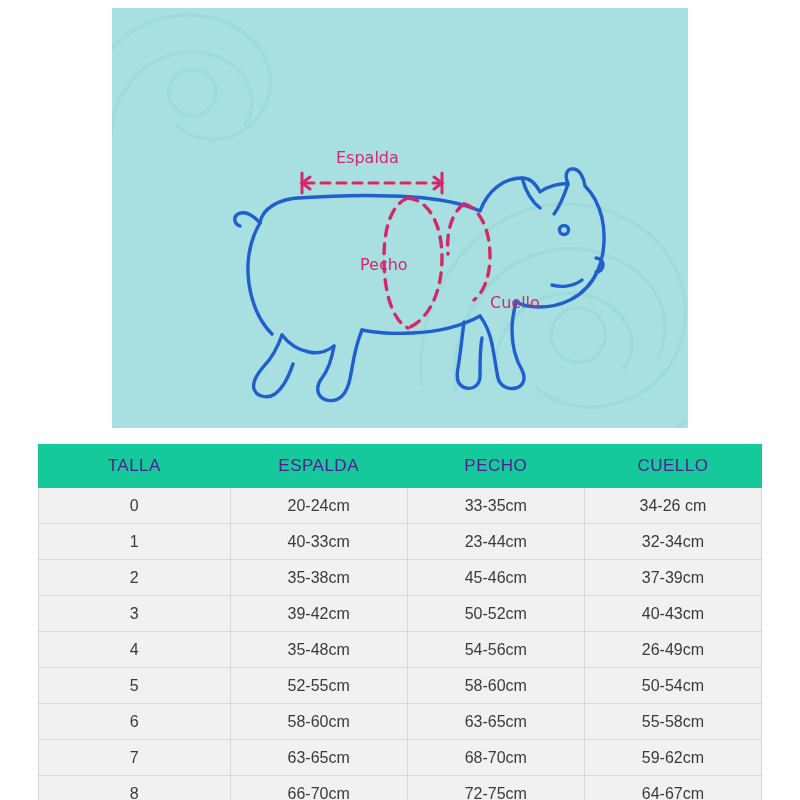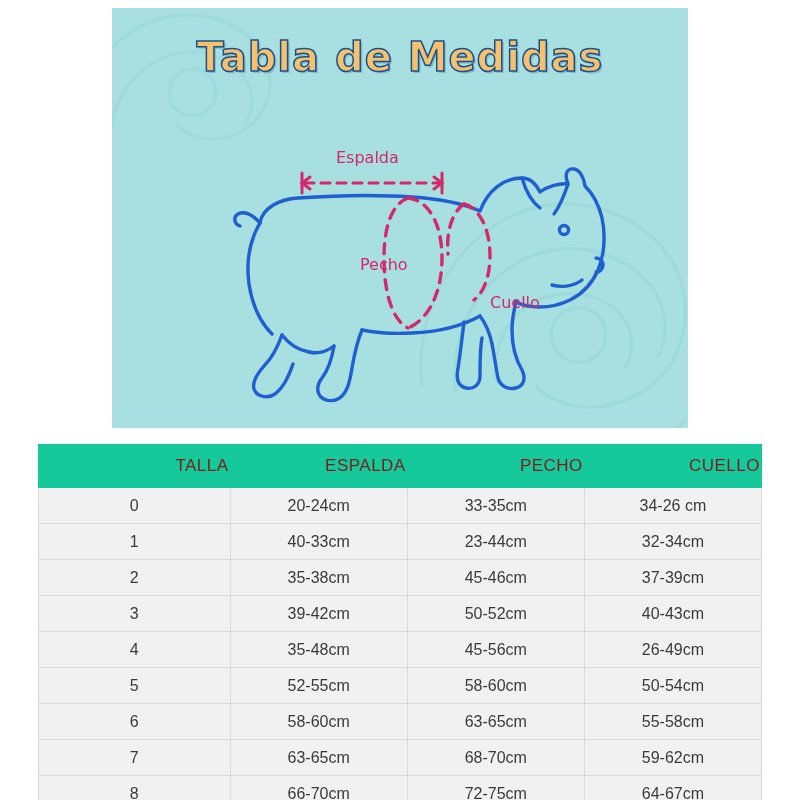--- a/index.html
+++ b/index.html
@@ -88,27 +88,27 @@
     top: 444px;
     width: 724px;
   }
   table.size-table {
     border-collapse: collapse;
     width: 724px;
     table-layout: fixed;
   }
   table.size-table th {
     background: #15c99b;
-    color: #7f1d1d;
+    color: #4c1d95;
     font-family: "Liberation Sans", sans-serif;
     font-size: 17px;
     font-weight: normal;
     letter-spacing: 0.5px;
     height: 40px;
-    text-align: right;
+    text-align: center;
     border: 1px solid #15c99b;
   }
   table.size-table td {
     background: #f1f1f1;
     color: #3a3a3a;
     font-family: "Liberation Sans", sans-serif;
     font-size: 16px;
     height: 33px;
     text-align: center;
     border: 1px solid #d9d9d9;
@@ -136,21 +136,20 @@
     <svg class="bg-swirl" viewBox="0 0 300 300">
       <g fill="none" stroke="#8fd3d4" stroke-width="3">
         <path d="M30,210 C20,120 90,40 170,50 C240,60 280,120 255,180 C235,228 165,245 130,210"></path>
         <path d="M60,215 C50,140 110,80 175,90 C230,99 258,145 238,185"></path>
         <path d="M95,205 C90,155 130,120 175,130 C210,138 225,170 208,195"></path>
         <circle cx="168" cy="165" r="24"></circle>
         <path d="M120,260 C160,290 230,280 262,240"></path>
       </g>
     </svg>
 
-    <div class="title">Tabla de Medidas</div>
 
     <svg class="dog-svg" viewBox="0 0 576 420">
 
       <g fill="none" stroke="#1f5fd0" stroke-width="3.4" stroke-linecap="round" stroke-linejoin="round">
 
         <path d="M148,215
                  C150,200 168,191 186,190
                  C215,188 258,186 300,189
                  C330,191 352,196 368,203
                  C376,182 392,170 410,170
@@ -274,21 +273,21 @@
         </tr>
         <tr>
           <td>3</td>
           <td>39-42cm</td>
           <td>50-52cm</td>
           <td>40-43cm</td>
         </tr>
         <tr>
           <td>4</td>
           <td>35-48cm</td>
-          <td>45-56cm</td>
+          <td>54-56cm</td>
           <td>26-49cm</td>
         </tr>
         <tr>
           <td>5</td>
           <td>52-55cm</td>
           <td>58-60cm</td>
           <td>50-54cm</td>
         </tr>
         <tr>
           <td>6</td>

